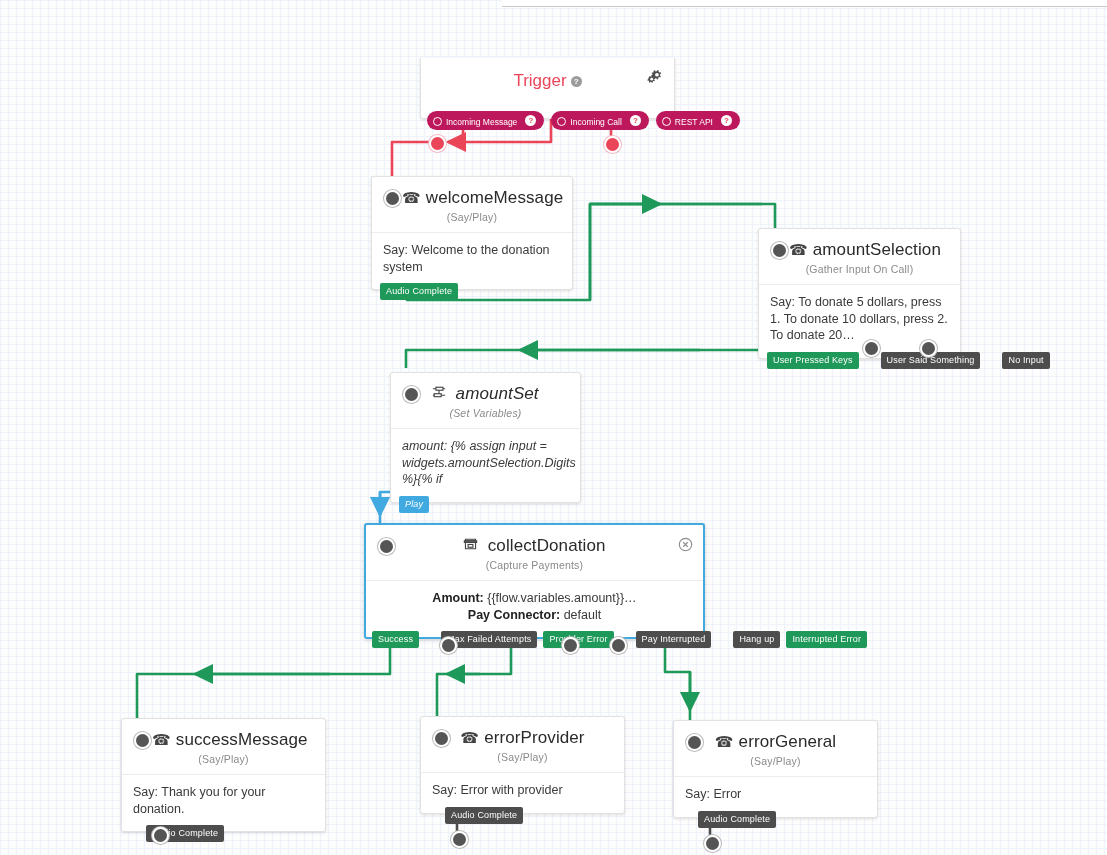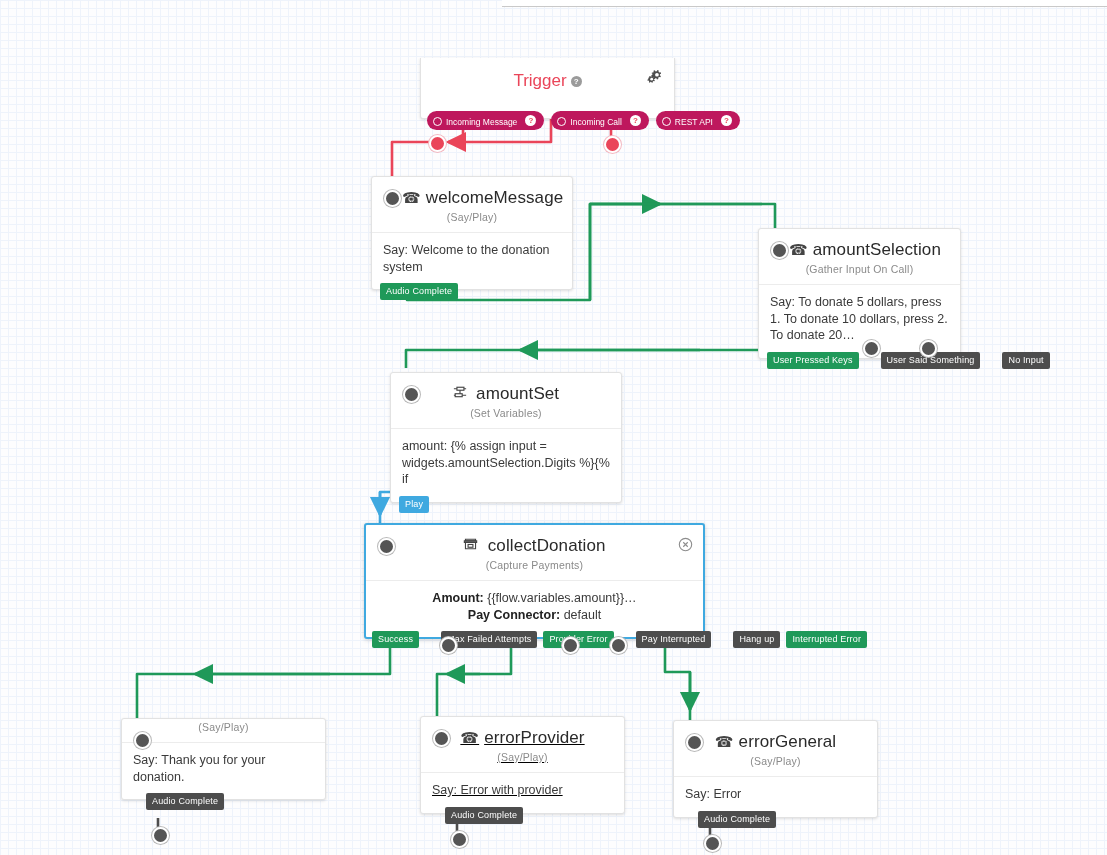--- a/index.html
+++ b/index.html
@@ -260,21 +260,21 @@
     <div class="w-body">Say: To donate 5 dollars, press 1. To donate 10 dollars, press 2. To donate 20…</div>
     <div class="outs">
       <span class="pill green">User Pressed Keys</span>
       <span class="pill gray">User Said Something</span>
       <span class="pill gray">No Input</span>
     </div>
   </div>
   <div class="enddot" style="left:863px; top:340px;"></div>
   <div class="enddot" style="left:920px; top:340px;"></div>
 
-  <div class="widget" id="w-amountset" style="left:390px; top:372px; width:232px;">
+  <div class="widget" id="w-amountset" style="left:390px; top:372px; width:191px;font-style:italic;">
     <div class="indot"></div>
     <div class="w-title">
       <span class="ticon">
         <svg viewBox="0 0 16 14" width="14" height="13" fill="none" stroke="#444" stroke-width="1.3">
           <rect x="4.5" y="1" width="8" height="3.4"></rect>
             <path d="M1 2.7h3.5M12.5 2.7H15"></path>
           <rect x="2.5" y="8.4" width="8" height="3.4"></rect>
             <path d="M1 10.1h1.5M10.5 10.1H15"></path>
           <path d="M8 4.4v4"></path>
         </svg>
@@ -324,29 +324,32 @@
       <span class="pill gray">Hang up</span>
       <span class="pill green">Interrupted Error</span>
     </div>
   </div>
   <div class="enddot" style="left:440px; top:637px;"></div>
   <div class="enddot" style="left:562px; top:637px;"></div>
   <div class="enddot" style="left:610px; top:637px;"></div>
 
   <div class="widget" id="w-success" style="left:121px; top:718px; width:205px;">
     <div class="indot"></div>
+    <div class="w-title">
+      <span class="ticon">☎</span><span>successMessage</span>
+    </div>
     <div class="w-sub">(Say/Play)</div>
     <div class="w-body">Say: Thank you for your donation.</div>
     <div class="outs">
       <span class="pill gray">Audio Complete</span>
     </div>
   </div>
   <div class="enddot" style="left:152px; top:827px;"></div>
 
-  <div class="widget" id="w-errprov" style="left:420px; top:716px; width:205px;text-decoration:underline;">
+  <div class="widget" id="w-errprov" style="left:420px; top:716px; width:205px;">
     <div class="indot"></div>
     <div class="w-title">
       <span class="ticon">☎</span><span>errorProvider</span>
     </div>
     <div class="w-sub">(Say/Play)</div>
     <div class="w-body">Say: Error with provider</div>
     <div class="outs">
       <span class="pill gray">Audio Complete</span>
     </div>
   </div>

